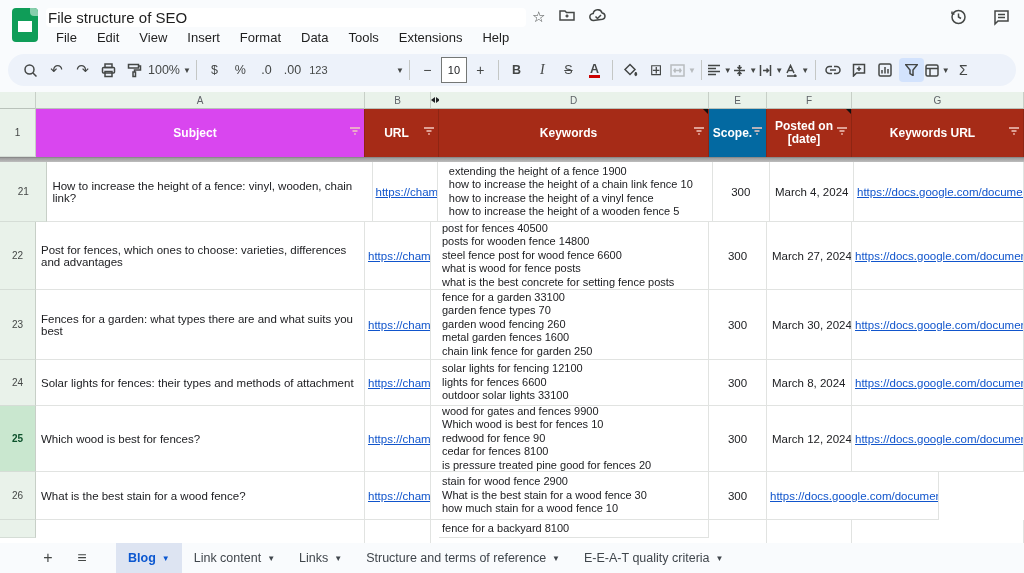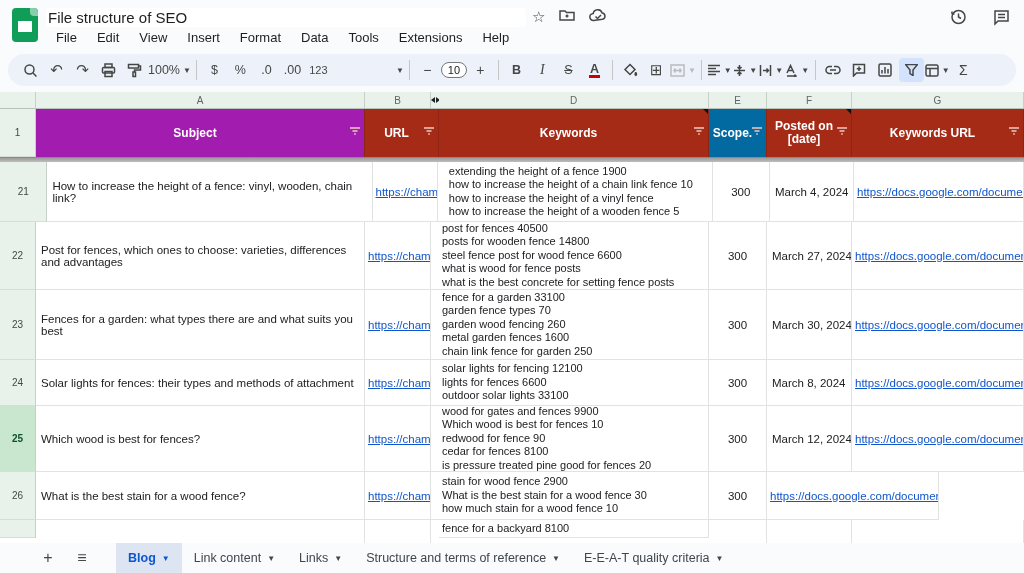--- a/index.html
+++ b/index.html
@@ -35,21 +35,21 @@
   .toolbar-wrap { height:40px; padding:2px 8px 6px 8px; background:#f9fbfd; }
   .toolbar {
     height:32px; background:#edf2fa; border-radius:18px;
     display:flex; align-items:center; padding:0 10px; gap:1px;
     font-size:12.5px; color:#444746; overflow:hidden;
   }
   .tb { min-width:25px; height:24px; display:flex; align-items:center; justify-content:center; border-radius:4px; white-space:nowrap; }
   .tb.txt { font-weight:bold; font-size:12.5px; }
   .tb .caret { font-size:8px; margin-left:3px; color:#444746; }
   .sep { width:1px; height:20px; background:#c4c7c5; margin:0 4px; flex:0 0 aupx; }
-  .fontsize-box { width:26px; height:16px; border:1px solid #747775; border-radius:8px; background:#fff;
+  .fontsize-box { width:26px; height:26px; border:1px solid #747775; border-radius:0; background:#fff;
     display:flex; align-items:center; justify-content:center; font-size:11px; color:#202124; }
   .tb.active-filter { background:#d3e3fd; }
   .tb.grayed { color:#b8bcbf; }
   .tb.grayed svg { stroke:#b8bcbf; }
   .tb svg { stroke:#444746; fill:none; stroke-width:1.5; }
   .a-underline { border-bottom:3px solid #cc0000; line-height:12px; padding:0 1px; font-weight:bold;}
   .fontfam { width:72px; display:flex; justify-content:flex-end; }
   
   .gridarea { position:absolute; top:92px; left:0; width:1024px; height:446px; background:#fff; }
   .colhead-row { display:flex; height:17px; }
@@ -282,21 +282,21 @@
         <span class="tri-l"></span>
         <span class="tri-r"></span>
       </div>
       <div class="colhead" style="width: 270px;">D</div>
       <div class="colhead" style="width: 58px;">E</div>
       <div class="colhead" style="width: 85px;">F</div>
       <div class="colhead" style="width: 172px;">G</div>
     </div>
   <div class="headerrow" id="headerrow">
       <div class="rownum" style="width: 36px;">1</div>
-      <div class="redcell" style="width: 329px; background: #a21caf;">
+      <div class="redcell" style="width: 329px; background: #d946ef;">
         <span>Subject</span>
         <span class="flt"><svg width="12" height="10" viewBox="0 0 12 10" fill="none" stroke="#f2c9c0" stroke-width="1.4">
             <path d="M1 1.5 H11 M3.5 4.5 H8.5 M5.2 7.5 H6.8"></path>
           </svg></span>
       </div>
       <div class="redcell" style="width: 74px; background: rgb(166, 43, 23);">
         <span>URL</span>
         <span class="flt"><svg width="12" height="10" viewBox="0 0 12 10" fill="none" stroke="#f2c9c0" stroke-width="1.4">
             <path d="M1 1.5 H11 M3.5 4.5 H8.5 M5.2 7.5 H6.8"></path>
           </svg></span>

